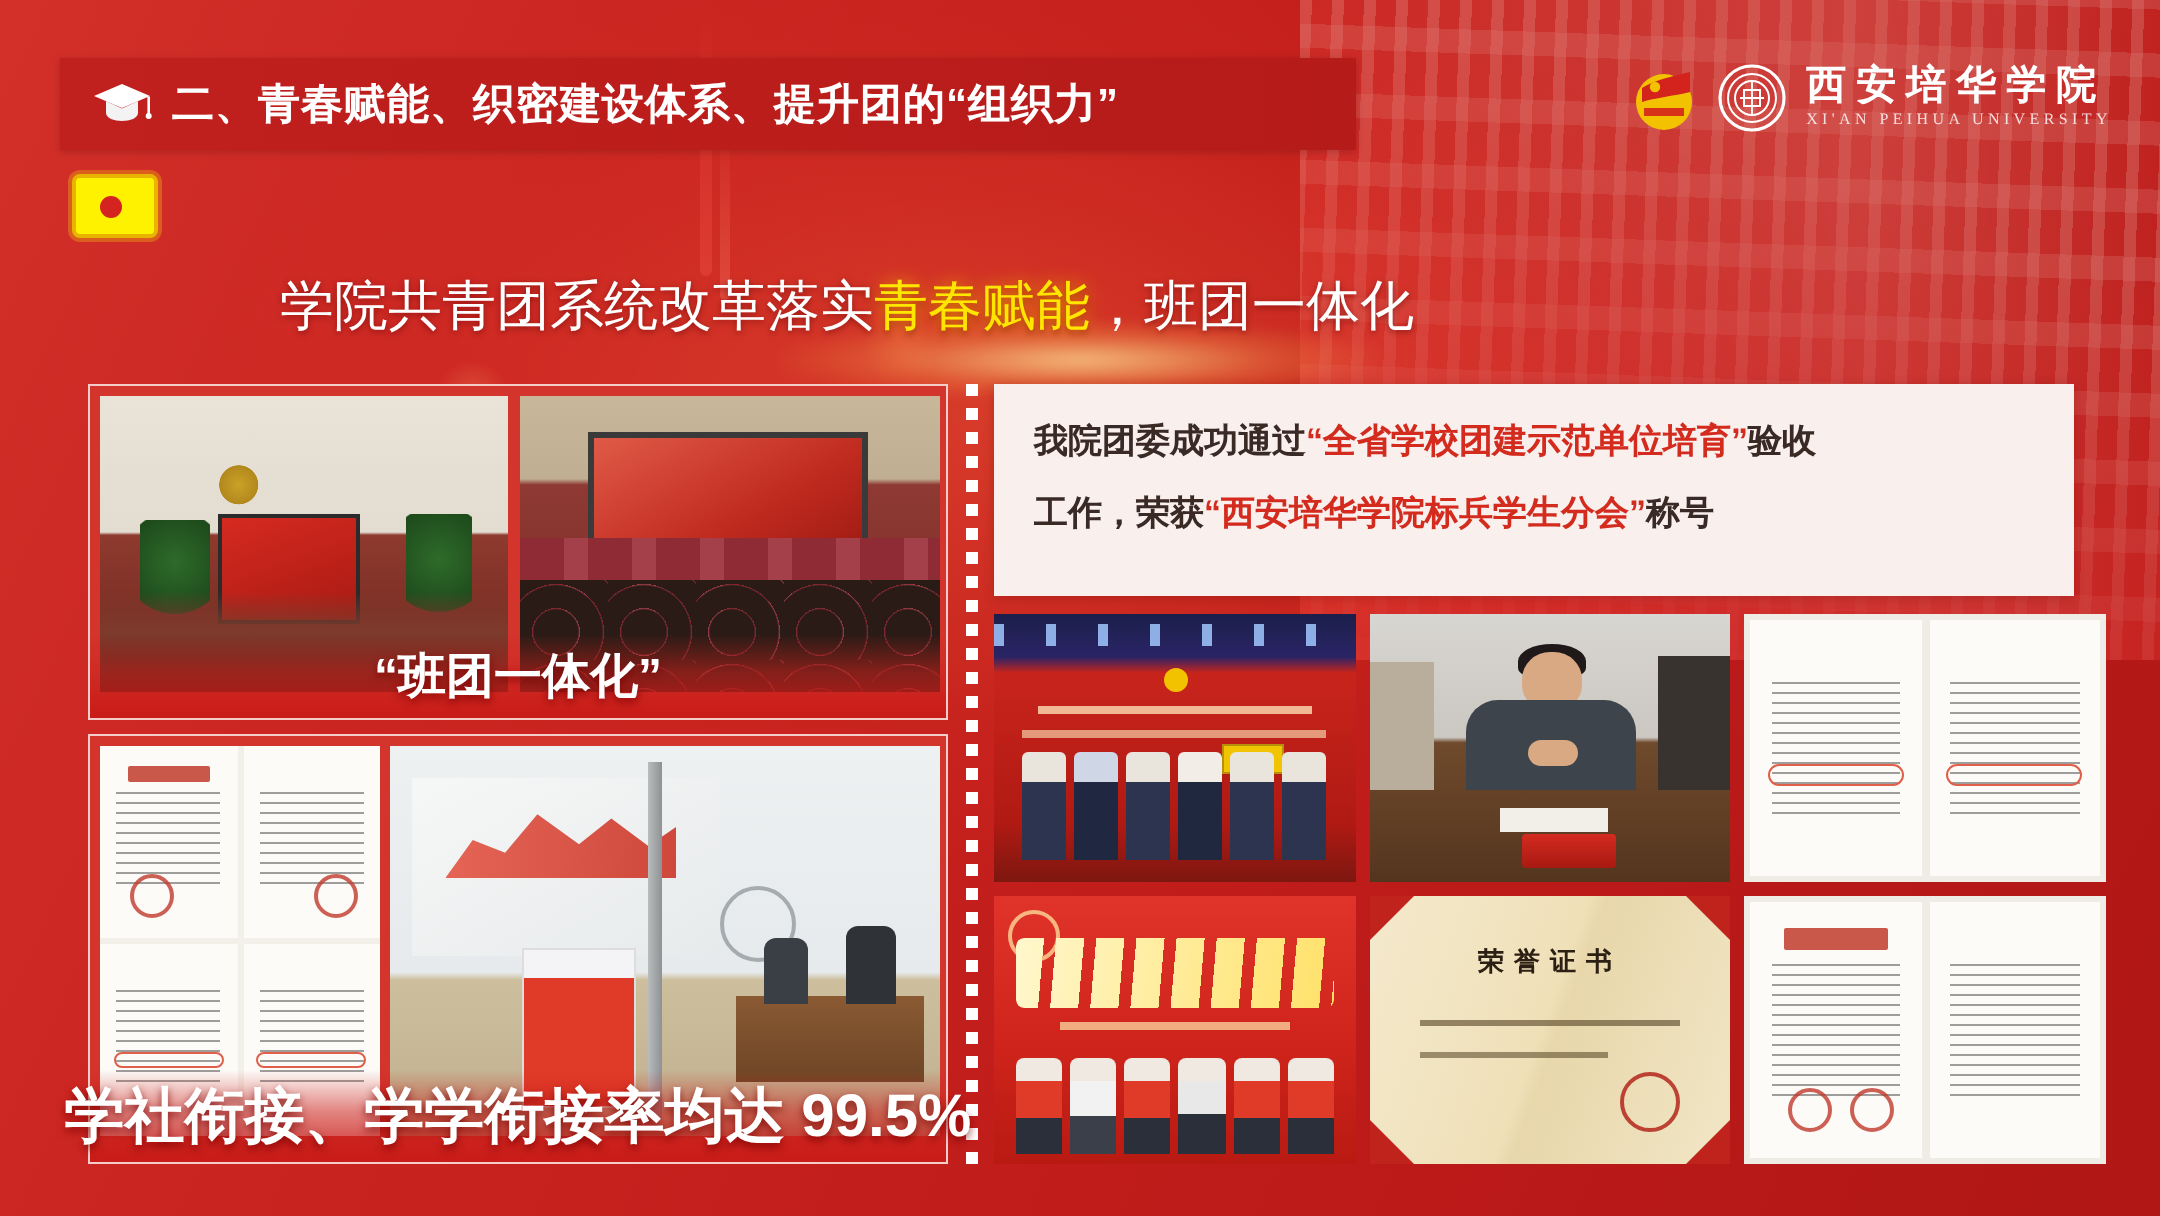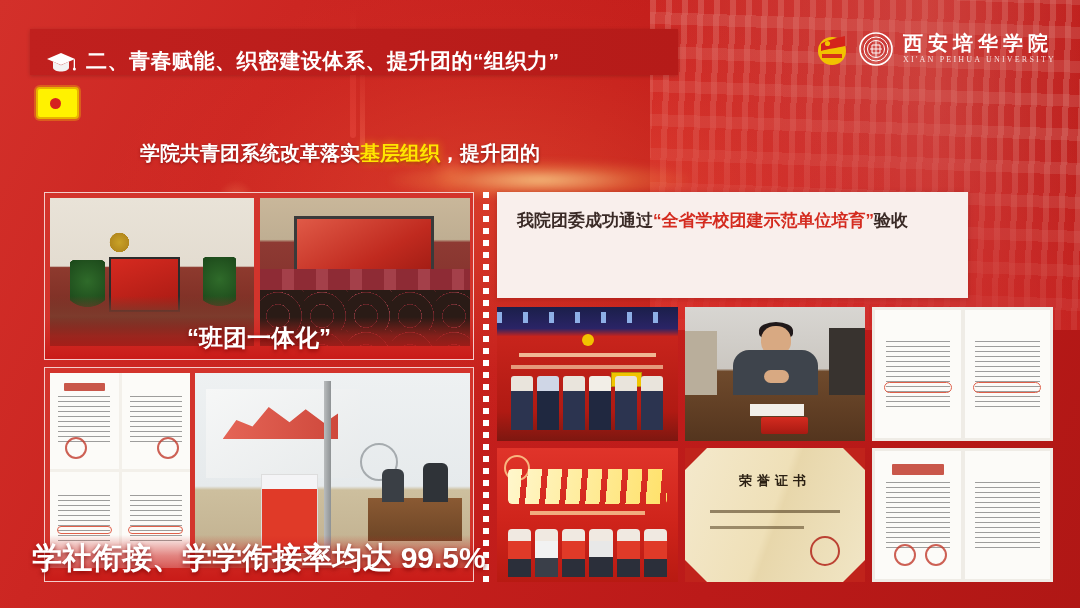--- a/index.html
+++ b/index.html
@@ -46,21 +46,21 @@
   .bg-pole2{
     position:absolute;left:360px;top:60px;width:5px;height:90px;
     background:linear-gradient(to bottom, rgba(255,140,110,.0), rgba(245,110,90,.6));
     border-radius:3px;opacity:.7;
   }
 
   
   .title-bar{
     position:absolute;left:30px;top:29px;height:46px;width:648px;
     background:linear-gradient(90deg,#c0201e 0%,#bb1d1b 55%,#b51b19 100%);
-    display:flex;align-items:flex-end;gap:10px;padding-left:16px;box-sizing:border-box;
+    display:flex;align-items:center;gap:10px;padding-left:16px;box-sizing:border-box;
     box-shadow:0 1px 4px rgba(0,0,0,.18);
   }
   .cap-icon{width:30px;height:24px;flex:0 0 auto;display:block;}
   .title-text{
     color:#fff;font-size:21px;font-weight:bold;letter-spacing:.5px;white-space:nowrap;
   }
 
   
   .badge{
     position:absolute;left:36px;top:87px;height:32px;
@@ -69,21 +69,21 @@
     box-shadow:0 0 0 2px rgba(255,242,0,.25);
   }
   .badge-dot{width:11px;height:11px;border-radius:50%;background:#d5231f;flex:0 0 auto;}
   .badge-text{color:#2b1a06;font-size:16px;font-weight:bold;white-space:nowrap;}
 
   
   .headline{
     position:absolute;left:140px;top:131px;width:790px;height:44px;
     display:flex;align-items:center;white-space:nowrap;
   }
-  .headline span{font-size:20px;font-weight:bold;line-height:1;}
+  .headline span{font-size:27px;font-weight:normal;line-height:1;}
   .hl-white{color:#ffffff;text-shadow:0 1px 3px rgba(90,0,0,.55);font-weight:normal;}
   .hl-yellow{
     color:#ffe600;font-weight:bold;
     text-shadow:0 0 9px rgba(255,200,0,.75),0 2px 3px rgba(120,20,0,.6);
   }
   .hl-comma{color:#fff;font-size:24px;}
   .headline-glow{
     position:absolute;left:390px;top:160px;width:300px;height:40px;
     background:radial-gradient(ellipse at center, rgba(255,230,150,.75) 0%, rgba(255,190,90,.25) 45%, rgba(255,160,60,0) 75%);
     filter:blur(3px);pointer-events:none;
@@ -174,21 +174,21 @@
   .p-office .poster{position:absolute;left:24%;top:52%;width:20%;height:40%;background:linear-gradient(to bottom,#f4f4f6 0 18%,#e03a28 18% 100%);border:1px solid #ddd;}
   .p-office .pole{position:absolute;left:47%;top:4%;width:7px;height:92%;background:linear-gradient(90deg,#b9bcbd,#8e9294);}
   .p-office .desk{position:absolute;right:3%;bottom:14%;width:34%;height:22%;background:linear-gradient(to bottom,#8a5a33,#6d4526);}
   .p-office .person{position:absolute;right:8%;bottom:34%;width:9%;height:20%;background:#2f3338;border-radius:6px 6px 0 0;}
   .p-office .person2{position:absolute;right:24%;bottom:34%;width:8%;height:17%;background:#3a3f45;border-radius:6px 6px 0 0;}
   .p-office .emblem{position:absolute;left:60%;top:36%;width:34px;height:34px;border:2px solid #9aa0a3;border-radius:50%;opacity:.85;}
 
   
   .right-col{position:absolute;left:497px;top:192px;width:556px;height:390px;}
   .callout{
-    position:absolute;left:0;top:0;width:471px;height:106px;
+    position:absolute;left:0;top:0;width:540px;height:106px;
     background:#f9efec;box-sizing:border-box;padding:16px 20px 0 20px;
     box-shadow:0 1px 5px rgba(90,0,0,.25);
   }
   .callout p{margin:0 0 10px 0;font-size:17px;line-height:1.5;color:#3a2a26;font-weight:bold;white-space:nowrap;}
   .co-red{color:#d42b1f;}
   .grid{
     position:absolute;left:0;top:115px;width:556px;height:275px;
     display:grid;grid-template-columns:repeat(3,1fr);grid-template-rows:repeat(2,1fr);
     gap:7px;
   }
@@ -274,23 +274,23 @@
     <div class="title-text">二、青春赋能、织密建设体系、提升团的“组织力”</div>
   </div>
 
   <div class="badge">
     <span class="badge-dot"></span>
   </div>
 
   <div class="headline-glow"></div>
   <div class="headline">
     <span class="hl-white">学院共青团系统改革落实</span>
-    <span class="hl-yellow">基层组织</span>
+    <span class="hl-yellow">青春赋能</span>
     <span class="hl-comma">，</span>
-    <span class="hl-white">提升团的</span>
+    <span class="hl-white">班团一体化</span>
   </div>
 
   <div class="divider"></div>
 
   <div class="left-col">
 
     <div class="frame lt-frame">
       <div class="photo p-meeting" style="left:5px;top:5px;width:204px;height:148px;">
         <div class="screen"></div>
         <div class="plant-l"></div>
@@ -338,20 +338,23 @@
       <div class="cap-overlay cap-bot">学社衔接、学学衔接率均达 99.5%</div>
     </div>
 
   </div>
 
   <div class="right-col">
 
     <div class="callout">
       <p>
         <span>我院团委成功通过</span><span class="co-red">“全省学校团建示范单位培育”</span><span>验收</span>
+      </p>
+      <p>
+        <span>工作，荣获</span><span class="co-red">“西安培华学院标兵学生分会”</span><span>称号</span>
       </p>
     </div>
 
     <div class="grid">
 
       <div class="cell g-award">
         <div class="lights"></div>
         <div class="em"></div>
         <div class="l1"></div>
         <div class="l2"></div>

